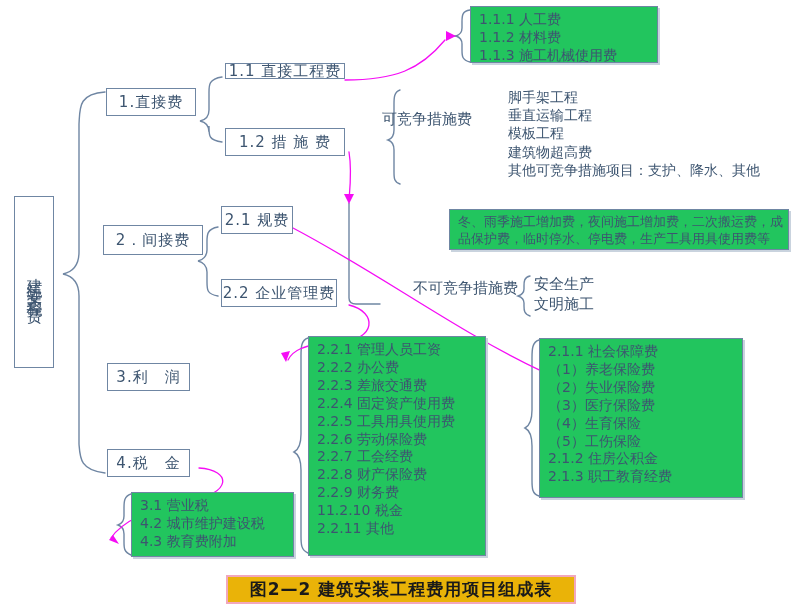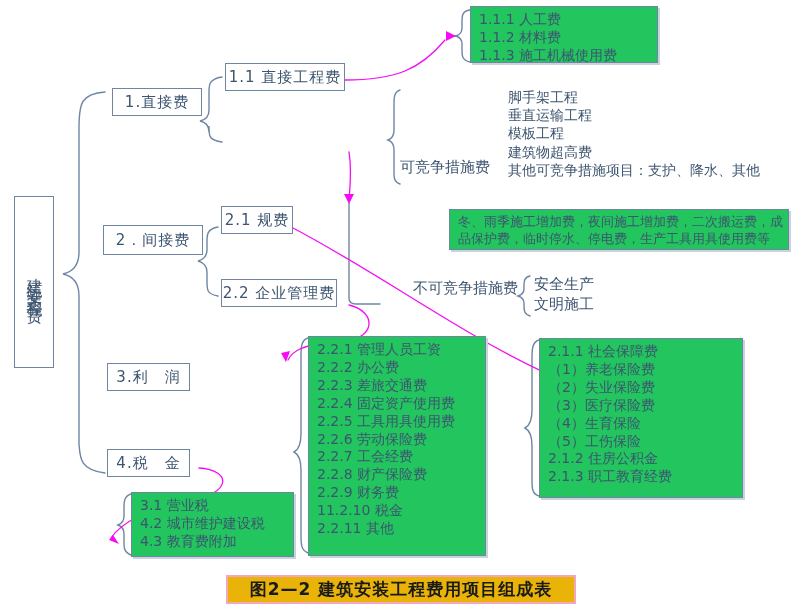--- a/index.html
+++ b/index.html
@@ -116,38 +116,39 @@
       <polygon points="456,36 446,31 446,41"></polygon>
       <polygon points="349,204 344,194 354,194"></polygon>
       <polygon points="714,419 703,414 704,424"></polygon>
       <polygon points="286,362 290,351 281,353"></polygon>
       <polygon points="109,540 119,544 113,535"></polygon>
     </g>
   </svg>
 
   <div class="vtitle f16" style="left:14px;top:196px;width:40px;height:172px;">建筑安装工程费</div>
 
-  <div class="node f15" style="left:112px;top:88px;width:90px;height:28px;">1.直接费</div>
+  <div class="node f15" style="left:106px;top:88px;width:90px;height:28px;">1.直接费</div>
 
   <div class="node f15" style="left:103px;top:225px;width:100px;height:30px;">2．间接费</div>
 
   <div class="node f15" style="left:107px;top:363px;width:83px;height:28px;">3.利　润</div>
 
   <div class="node f15" style="left:107px;top:449px;width:83px;height:28px;">4.税　金</div>
 
-  <div class="node f15" style="left:225px;top:63px;width:120px;height:28px;">1.1 直接工程费</div>
-
+  <div class="node f15" style="left:225px;top:63px;width:120px;height:16px;">1.1 直接工程费</div>
+
+  <div class="node f15" style="left:225px;top:128px;width:120px;height:28px;">1.2 措 施 费</div>
 
   <div class="listbox f14" style="left:470px;top:6px;width:188px;height:57px;">
     <div>1.1.1 人工费</div>
     <div>1.1.2 材料费</div>
     <div>1.1.3 施工机械使用费</div>
   </div>
 
-  <div class="plain f15" style="left:400px;top:110px;margin-top:48px;">可竞争措施费</div>
+  <div class="plain f15" style="left:382px;top:110px;">可竞争措施费</div>
 
   <div class="plain f14" style="left:508px;top:88px;">
     <div>脚手架工程</div>
     <div>垂直运输工程</div>
     <div>模板工程</div>
     <div>建筑物超高费</div>
     <div>其他可竞争措施项目：支护、降水、其他</div>
   </div>
 
   <div class="listbox f13" style="left:449px;top:209px;width:340px;height:41px;">

